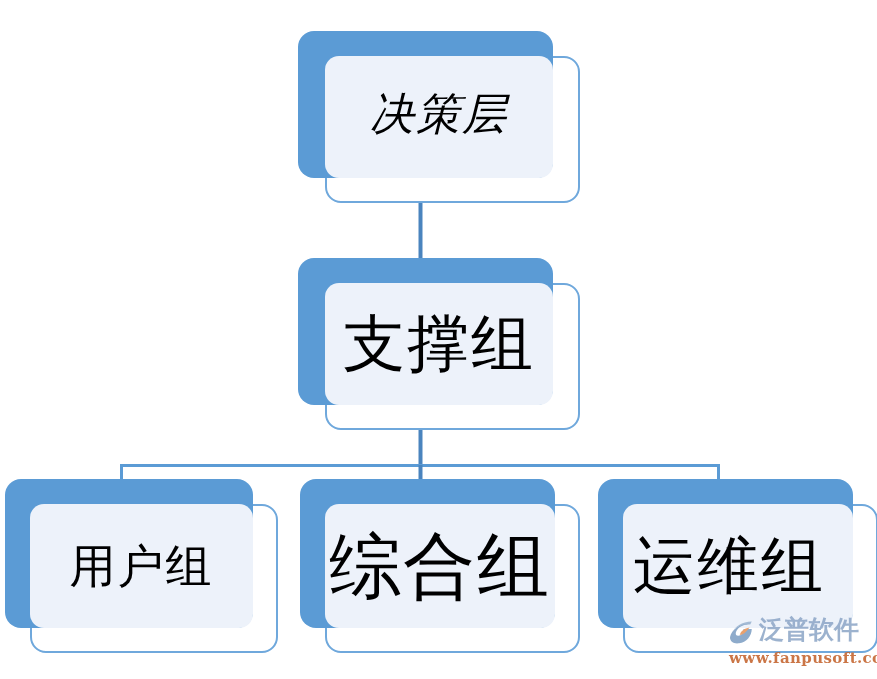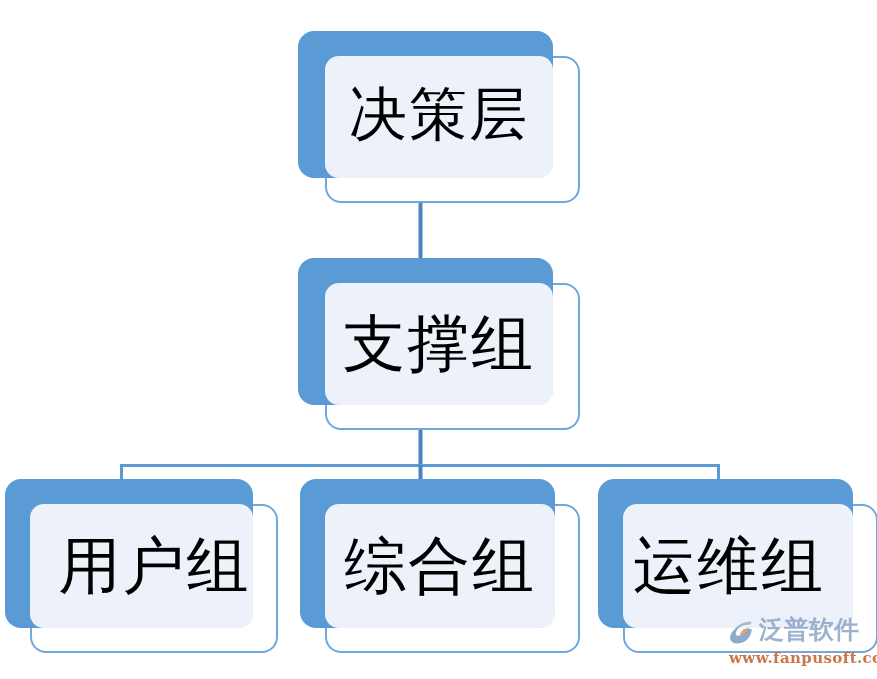--- a/index.html
+++ b/index.html
@@ -128,42 +128,42 @@
 
     <line x1="420.5" y1="465" x2="420.5" y2="482" stroke="#4A84BE" stroke-width="4"></line>
 
     <line x1="718.5" y1="465" x2="718.5" y2="482" stroke="#5B9BD5" stroke-width="3"></line>
   </svg>
 
   <div class="node" style="left:298px; top:31px; width:282px; height:172px;">
     <div class="outline" style="left:27px; top:25px; width:255px; height:147px;"></div>
     <div class="plate" style="width:255px; height:147px;"></div>
     <div class="inner" style="left:27px; top:25px; width:228px; height:122px;"></div>
-    <div class="label" style="left:27px; top:25px; width:228px; height:116px; font-size:58px;">决策层</div>
+    <div class="label" style="left:27px; top:25px; width:228px; height:116px; font-size:44px;font-style:italic;">决策层</div>
   </div>
 
   <div class="node" style="left:298px; top:258px; width:282px; height:152px;">
     <div class="outline" style="left:27px; top:25px; width:255px; height:147px;"></div>
     <div class="plate" style="width:255px; height:147px;"></div>
     <div class="inner" style="left:27px; top:25px; width:228px; height:122px;"></div>
     <div class="label" style="left:27px; top:25px; width:228px; height:122px; font-size:62px;">支撑组</div>
   </div>
 
   <div class="node" style="left:5px; top:479px; width:273px; height:174px;">
     <div class="outline" style="left:25px; top:25px; width:248px; height:149px;"></div>
     <div class="plate" style="width:248px; height:149px;"></div>
     <div class="inner" style="left:25px; top:25px; width:223px; height:124px;"></div>
-    <div class="label" style="left:25px; top:25px; width:223px; height:124px; font-size:62px;margin-left:13px;">用户组</div>
+    <div class="label" style="left:25px; top:25px; width:223px; height:124px; font-size:46px;">用户组</div>
   </div>
 
   <div class="node" style="left:300px; top:479px; width:280px; height:174px;">
     <div class="outline" style="left:25px; top:25px; width:255px; height:149px;"></div>
     <div class="plate" style="width:255px; height:149px;"></div>
     <div class="inner" style="left:25px; top:25px; width:230px; height:124px;"></div>
-    <div class="label" style="left:25px; top:25px; width:230px; height:124px; font-size:62px;">综合组</div>
+    <div class="label" style="left:25px; top:25px; width:230px; height:124px; font-size:72px;">综合组</div>
   </div>
 
   <div class="node" style="left:598px; top:479px; width:280px; height:174px;">
     <div class="outline" style="left:25px; top:25px; width:255px; height:149px;"></div>
     <div class="plate" style="width:255px; height:149px;"></div>
     <div class="inner" style="left:25px; top:25px; width:230px; height:124px;"></div>
     <div class="label" style="left:25px; top:25px; width:212px; height:124px; font-size:62px;">运维组</div>
   </div>
 
   <div id="watermark">

